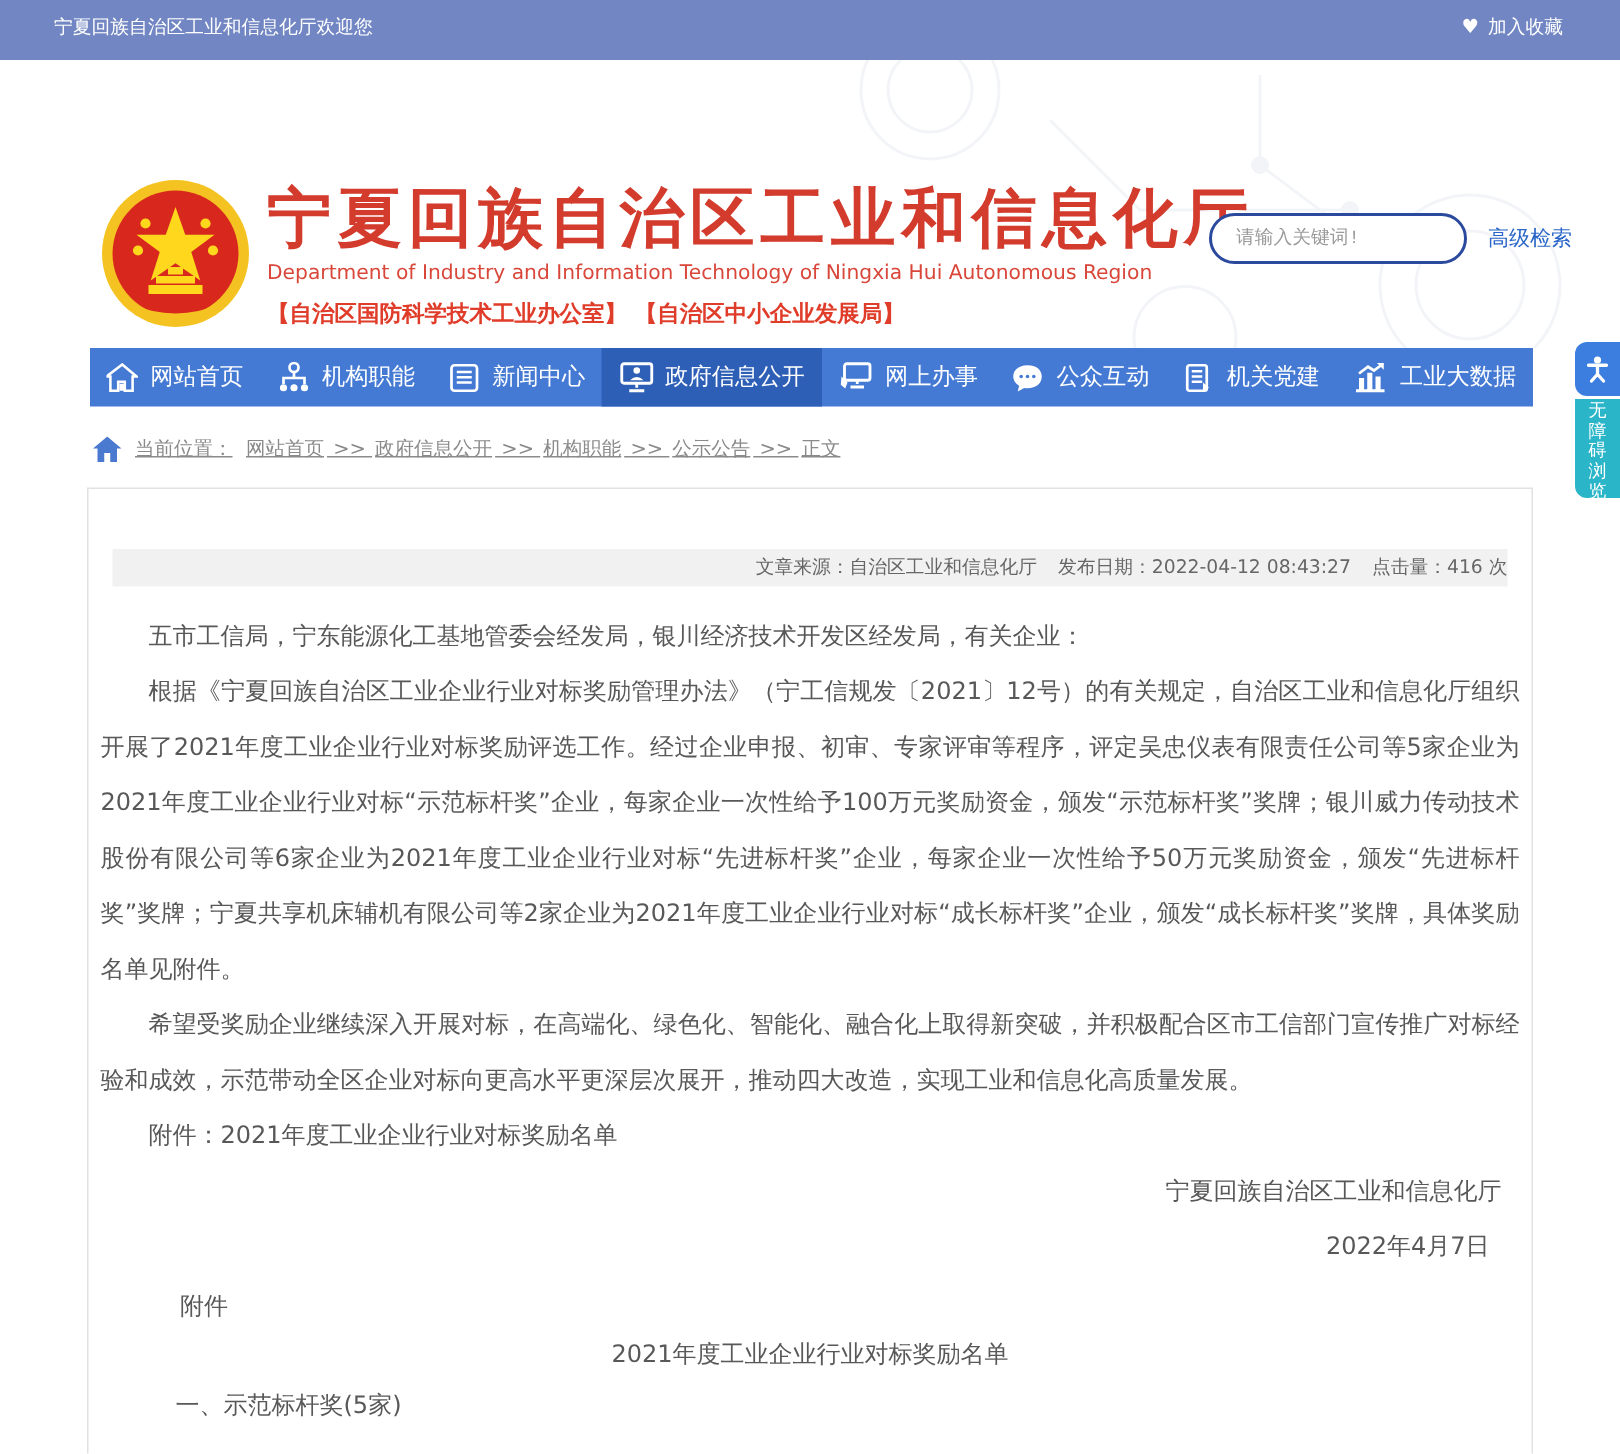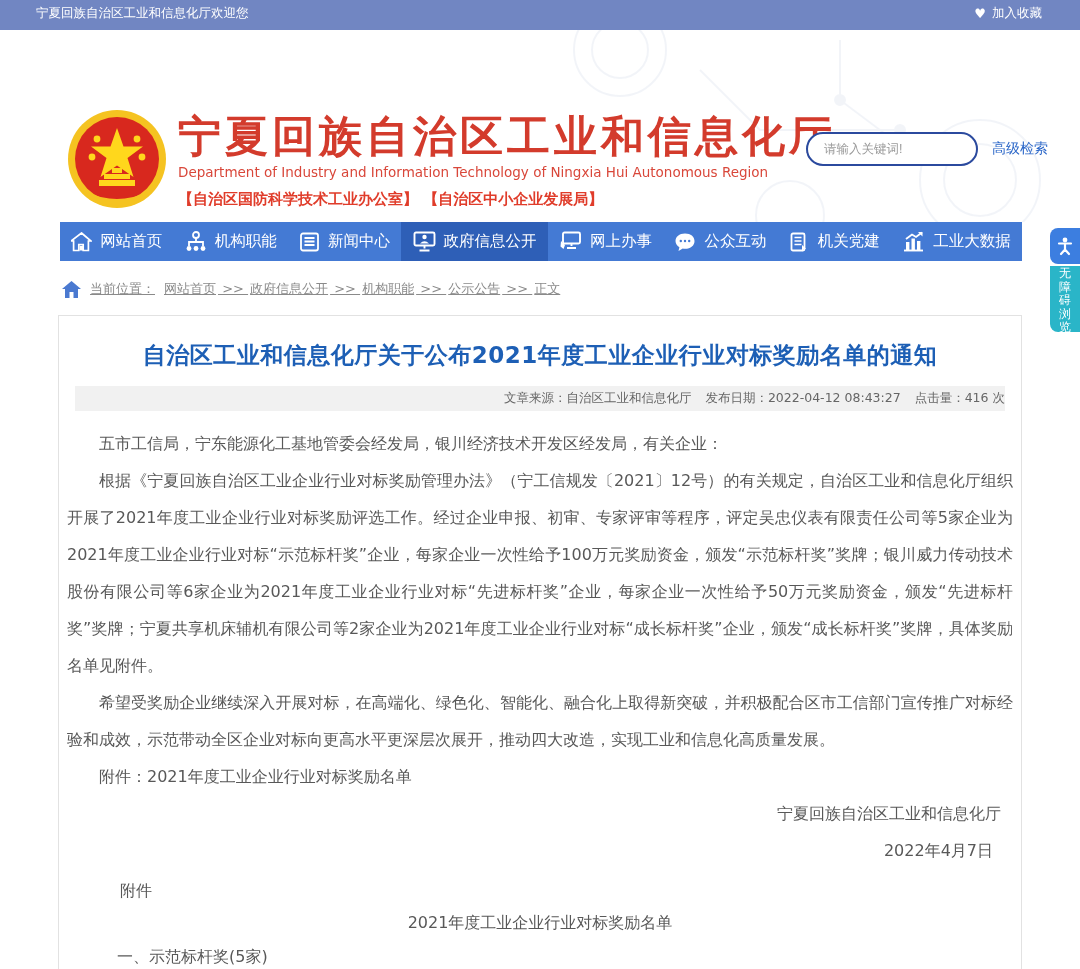--- a/index.html
+++ b/index.html
@@ -1,20 +1,20 @@
 <!DOCTYPE html>
 <html><head>
 <meta charset="utf-8">
 <style>
   * { margin:0; padding:0; box-sizing:border-box; }
   html,body { width:1080px; height:969px; overflow:hidden; background:#fff;
     font-family:"DejaVu Sans","Liberation Sans",sans-serif; position:relative; }
 
   
-  .topbar { height:30px; background:#7186c2; color:#fff; display:flex;
+  .topbar { height:40px; background:#7186c2; color:#fff; display:flex;
     align-items:center; justify-content:space-between; padding:0 38px 4px 36px;
     font-size:12.5px; position:relative; z-index:5;}
   .topbar .fav { display:flex; align-items:center; gap:6px; cursor:pointer;}
   .heart { font-size:13px; }
 
   
   .header { height:192px; background:#fff; position:relative; overflow:hidden; }
   .pattern { position:absolute; inset:0; opacity:0.18; pointer-events:none; }
   .logo { position:absolute; left:66px; top:78px; width:102px; height:102px; }
   .brand { position:absolute; left:178px; top:82px; width:590px; }
@@ -22,21 +22,21 @@
     line-height:48px; white-space:nowrap; }
   .brand .en { color:#d9473a; font-size:13.5px; line-height:21px; margin-top:2px;
     white-space:nowrap; }
   .brand .offices { color:#e03c2a; font-size:15px; font-weight:bold; line-height:28px;
     margin-top:2px; white-space:nowrap; }
   .search-area { position:absolute; right:32px; top:102px; display:flex;
     align-items:center; gap:14px; }
   .search-pill { width:172px; height:34px; border:2px solid #2b4a9e; border-radius:18px;
     background:#fff; display:flex; align-items:center; padding:0 10px 0 16px; }
   .search-pill input { border:none; outline:none; flex:1; font-size:12.5px;
-    color:#7f1d1d; background:transparent; font-family:Liberation Sans, sans-serif; }
+    color:#7f1d1d; background:transparent; font-family:Liberation Mono, monospace; }
   .search-pill input::placeholder { color:#9a9a9a; }
   .adv-search { color:#2a66c8; font-size:14px; cursor:pointer; white-space:nowrap; }
 
   
   .navbar { margin-left:60px; width:962px; height:39px; background:#447ad4;
     display:flex; align-items:stretch; position:relative; z-index:4; }
   .nav-item { flex:1 1 auto; display:flex; align-items:center; justify-content:center;
     gap:8px; color:#fff; font-size:15.5px; cursor:pointer; white-space:nowrap;
     padding:0 6px; }
   .nav-item.active { background:#2e5fb7; }
@@ -242,21 +242,20 @@
 
 <div class="breadcrumb">
   <svg width="19" height="17" viewBox="0 0 19 17">
     <path d="M9.5 0 L19 8 L16 8 L16 17 L11.5 17 L11.5 11 L7.5 11 L7.5 17 L3 17 L3 8 L0 8 Z" fill="#4a79d0"></path>
   </svg>
   <span>当前位置：</span>
   <span id="crumbs"><span class="crumb">网站首页</span><span class="sep"> &gt;&gt; </span><span class="crumb">政府信息公开</span><span class="sep"> &gt;&gt; </span><span class="crumb">机构职能</span><span class="sep"> &gt;&gt; </span><span class="crumb">公示公告</span><span class="sep"> &gt;&gt; </span><span class="crumb">正文</span></span>
 </div>
 
 <div class="card">
-  <div class="article-title">自治区工业和信息化厅关于公布2021年度工业企业行业对标奖励名单的通知</div>
 
   <div class="meta">
     <span>文章来源：自治区工业和信息化厅</span>
     <span>发布日期：2022-04-12 08:43:27</span>
     <span>点击量：416  次</span>
   </div>
 
   <div class="body-text">
     <p>五市工信局，宁东能源化工基地管委会经发局，银川经济技术开发区经发局，有关企业：</p>
     <p>根据《宁夏回族自治区工业企业行业对标奖励管理办法》（宁工信规发〔2021〕12号）的有关规定，自治区工业和信息化厅组织开展了2021年度工业企业行业对标奖励评选工作。经过企业申报、初审、专家评审等程序，评定吴忠仪表有限责任公司等5家企业为2021年度工业企业行业对标“示范标杆奖”企业，每家企业一次性给予100万元奖励资金，颁发“示范标杆奖”奖牌；银川威力传动技术股份有限公司等6家企业为2021年度工业企业行业对标“先进标杆奖”企业，每家企业一次性给予50万元奖励资金，颁发“先进标杆奖”奖牌；宁夏共享机床辅机有限公司等2家企业为2021年度工业企业行业对标“成长标杆奖”企业，颁发“成长标杆奖”奖牌，具体奖励名单见附件。</p>

